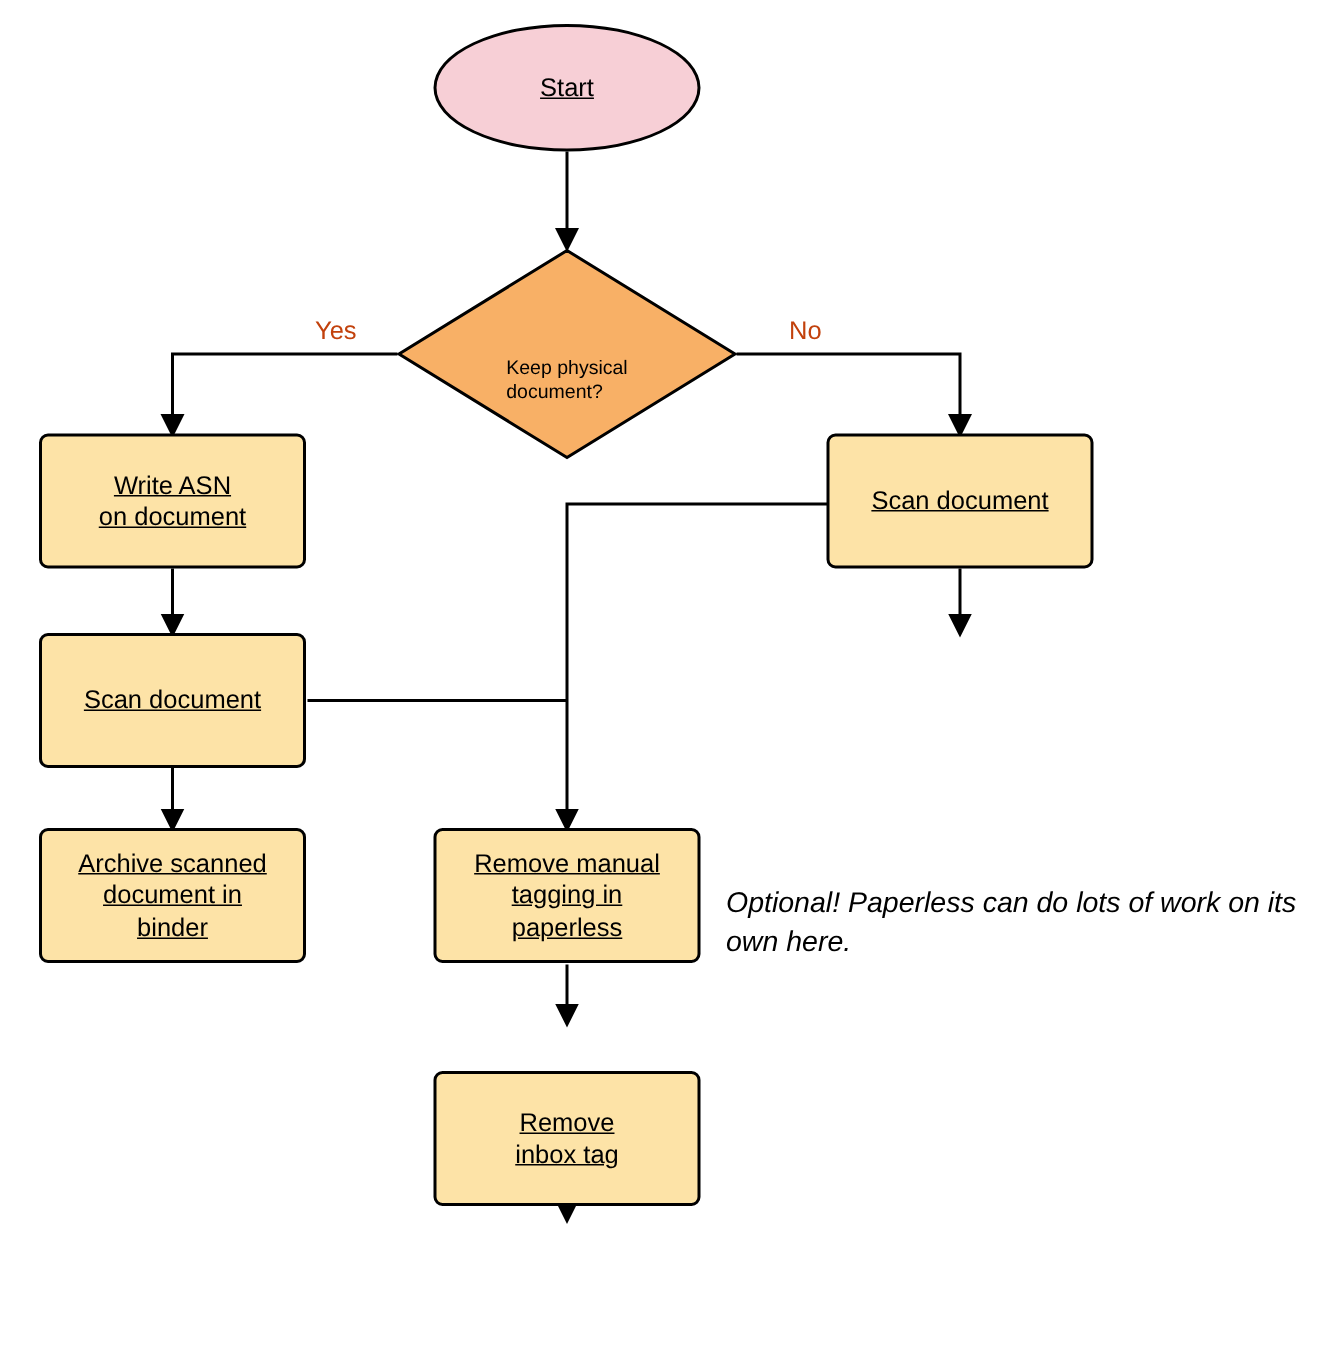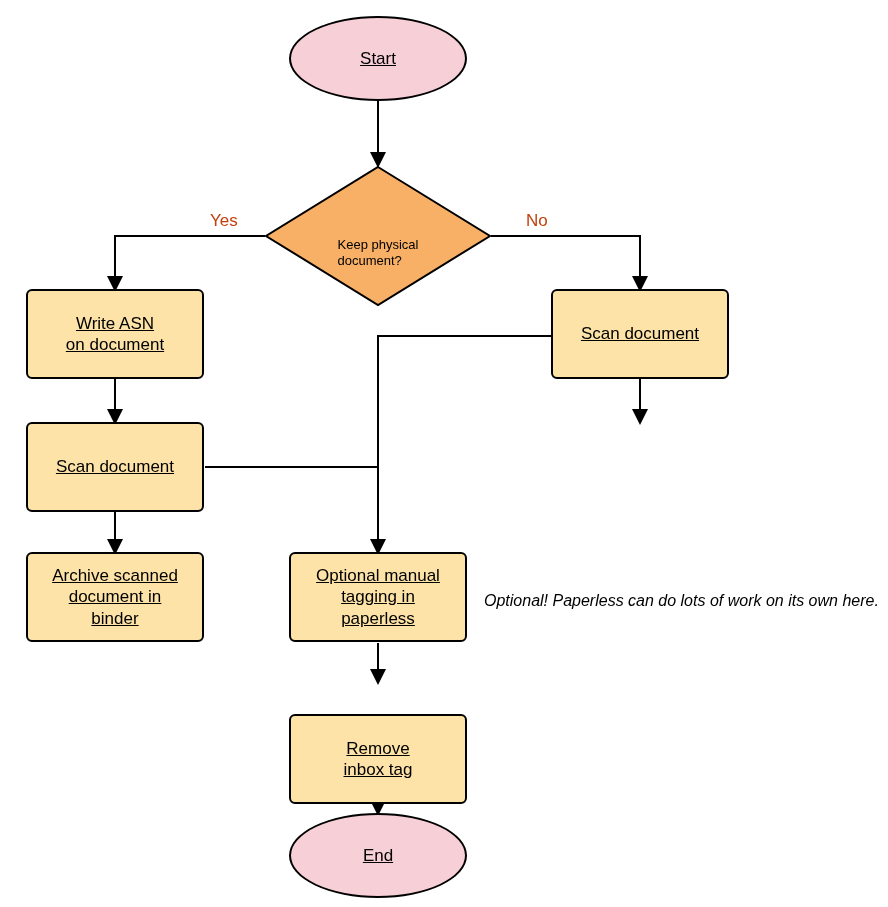--- a/index.html
+++ b/index.html
@@ -69,21 +69,21 @@
     line-height: 1.25;
     white-space: pre-line;
   }
   .edge-label {
     position: absolute;
     font-size: 17px;
     color: #c2410c;
   }
   .note {
     position: absolute;
-    font-size: 16px;
+    font-size: 19px;
     font-style: italic;
     line-height: 1.35;
     color: #000;
     width: 400px;
   }
 </style>
 </head>
 <body>
 
 <div id="canvas">
@@ -142,32 +142,29 @@
 document in
 binder</span>
   </div>
 
   <div class="node process" style="left:551px; top:289px; width:178px; height:90px;">
     <span>Scan document</span>
   </div>
 
 
   <div class="node process" style="left:289px; top:552px; width:178px; height:90px;">
-    <span>Optional manual
+    <span>Remove manual
 tagging in
 paperless</span>
   </div>
 
   <div class="node process" style="left:289px; top:682px; width:178px; height:90px;margin-top:32px;">
     <span>Remove
 inbox tag</span>
   </div>
 
-  <div class="node terminator" style="left:289px; top:813px; width:178px; height:85px;">
-    <span>End</span>
-  </div>
 
   <div class="edge-label" style="left:210px; top:211px;">Yes</div>
   <div class="edge-label" style="left:526px; top:211px;">No</div>
 
   <div class="note" style="left:484px; top:590px;">Optional! Paperless can do lots of work on its own here.</div>
 
 </div>
 
 </body></html>

